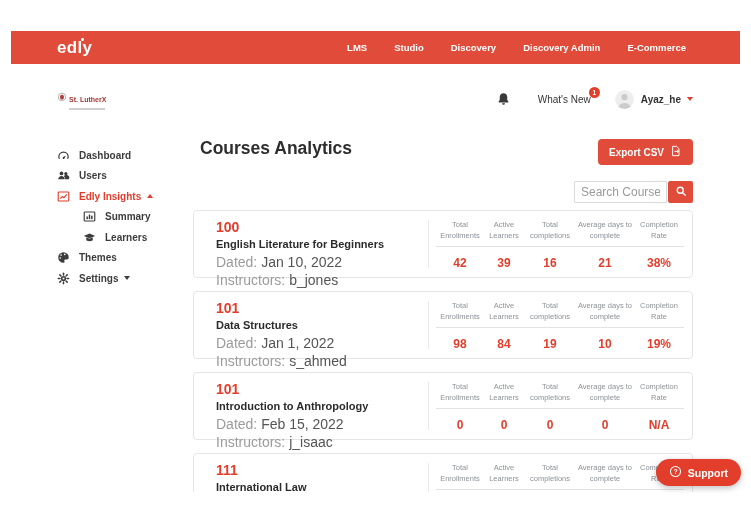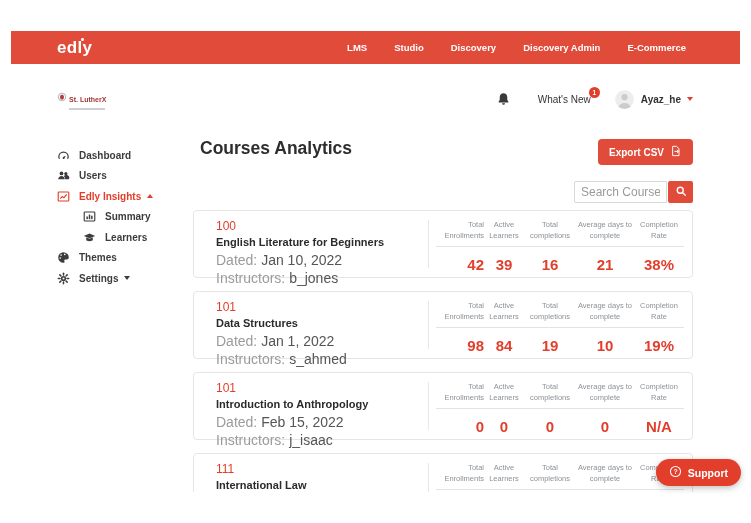--- a/index.html
+++ b/index.html
@@ -74,39 +74,39 @@
     border:none; border-radius:2px; display:flex; align-items:center;
     justify-content:center; cursor:pointer; }
   .search-btn svg { width:12px; height:12px; }
 
   
   .cards { position:absolute; top:72px; left:-7px; width:500px; height:282px;
     overflow:hidden; }
   .card { position:relative; height:68px; border:1px solid #e5e5e5;
     border-radius:4px; background:#fff; margin-bottom:13px; }
   .card-info { position:absolute; left:22px; top:8px; }
-  .course-id { font-size:12px; font-weight:normal; color:var(--accent); }
+  .course-id { font-size:14px; font-weight:bold; color:var(--accent); }
   .course-name { font-size:11px; font-weight:bold; color:#2b2b2b; margin-top:3px; }
   .meta { font-size:14px; margin-top:4px; }
   .meta + .meta { margin-top:2px; }
   .mlabel { color:#9b9b9b; }
   .mvalue { color:#555; }
   .vdiv { position:absolute; left:234px; top:9px; bottom:9px; width:1px;
     background:#e8e8e8; }
   .stats { position:absolute; left:242px; right:8px; top:9px; display:flex;
     justify-content:space-between; }
   .stat { text-align:center; }
-  .stat:nth-child(1) { width:48px;text-align:right; }
+  .stat:nth-child(1) { width:48px; }
   .stat:nth-child(2) { width:40px; }
   .stat:nth-child(3) { width:52px; }
   .stat:nth-child(4) { width:58px; }
   .stat:nth-child(5) { width:50px; }
   .stat-label { font-size:7.5px; color:#8d9297; line-height:1.4;
     padding-bottom:5px; border-bottom:1px solid #e3e3e3; }
-  .stat-value { font-size:15px; font-weight:bold; color:var(--accent);
+  .stat-value { font-size:12px; font-weight:bold; color:var(--accent);
     margin-top:9px; }
 
   
   .support-btn { position:absolute; right:10px; bottom:37px; z-index:20;
     height:27px; background:var(--accent); color:#fff; border:none;
     border-radius:14px; padding:12px 13px; display:flex; align-items:center;
     gap:6px; font-size:10.5px; font-weight:bold; cursor:pointer;
     box-shadow:0 2px 6px rgba(0,0,0,.25);
     font-family:"Liberation Sans", sans-serif; }
   .support-btn svg { width:13px; height:13px; }

